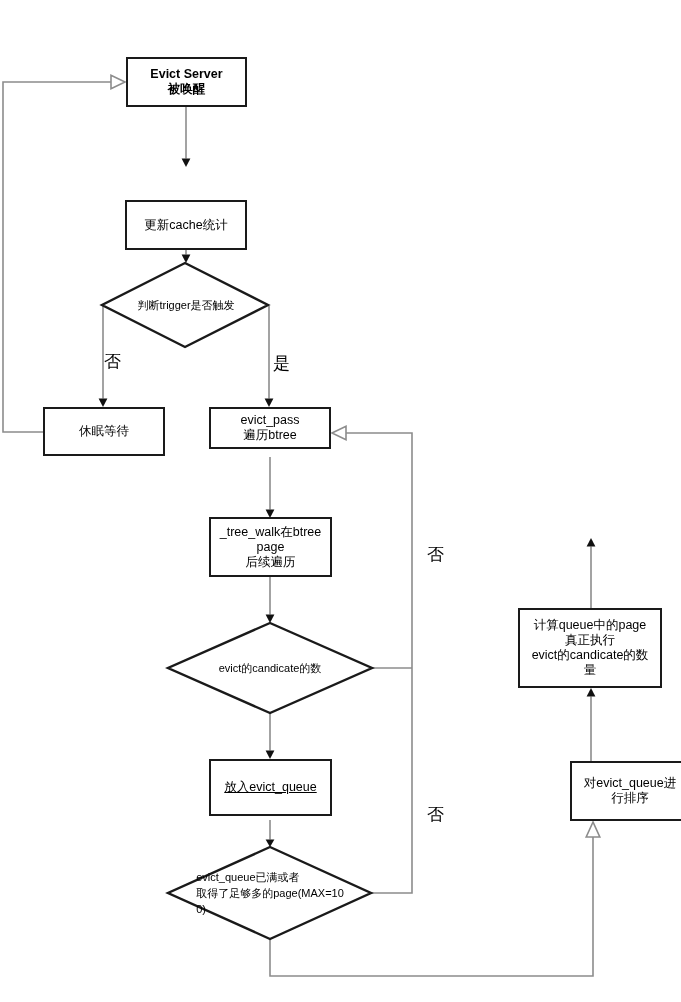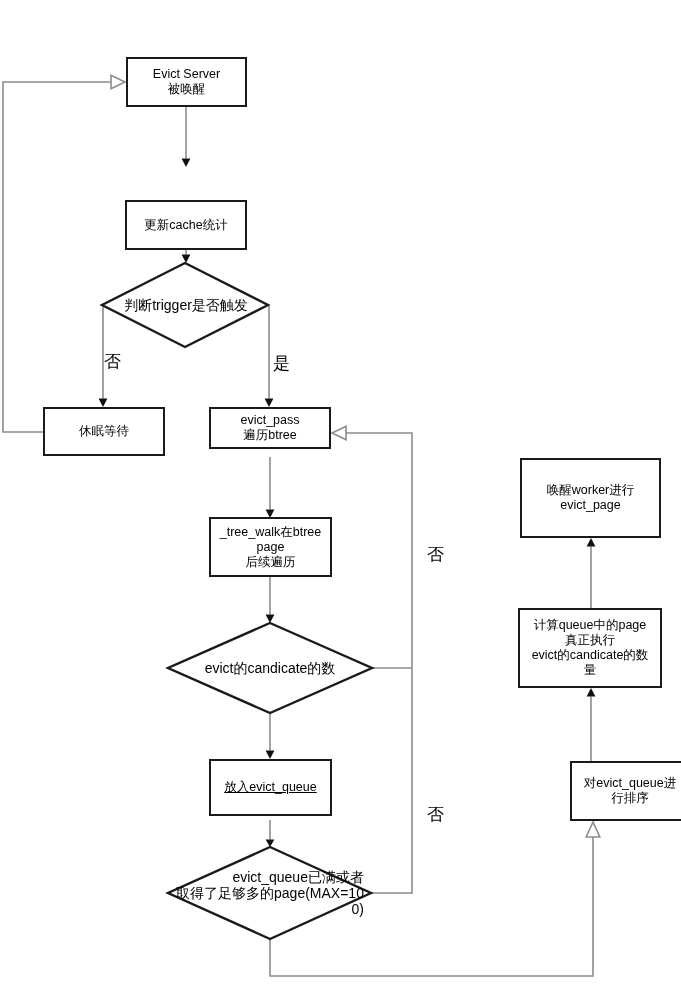--- a/index.html
+++ b/index.html
@@ -48,22 +48,22 @@
     text-align: center;
     font-size: 12.5px;
     line-height: 15px;
     white-space: pre-line;
   }
   .dlabel {
     position: absolute;
     display: flex;
     align-items: center;
     justify-content: center;
-    text-align: right;
-    font-size: 14px;
+    text-align: left;
+    font-size: 11px;
     line-height: 16px;
     white-space: pre-line;
     pointer-events: none;
   }
   .elabel {
     position: absolute;
     font-size: 17px;
     line-height: 20px;
   }
 </style>
@@ -141,38 +141,36 @@
     <g>
       <line class="edge-line" x1="591" y1="608" x2="591" y2="546.5"></line>
       <polygon class="arrow-solid" points="591,538 586.6,546.5 595.4,546.5"></polygon>
     </g>
 
     <polygon class="diamond" points="185,263 268,305 185,347 102,305"></polygon>
     <polygon class="diamond" points="270,623 372,668 270,713 168,668"></polygon>
     <polygon class="diamond" points="270,847 371,893 270,939 168,893"></polygon>
   </svg>
 
-  <div class="node" style="left:126px; top:57px; width:121px; height:50px;">Evict Server
+  <div class="node" style="left:126px; top:57px; width:121px; height:50px;font-weight:bold;">Evict Server
 被唤醒</div>
 
   <div class="node" style="left:125px; top:167px; width:122px; height:50px;margin-top:33px;">更新cache统计</div>
 
   <div class="node" style="left:43px; top:407px; width:122px; height:49px;">休眠等待</div>
 
   <div class="node" style="left:209px; top:407px; width:122px; height:42px;">evict_pass
 遍历btree</div>
 
   <div class="node" style="left:209px; top:517px; width:123px; height:60px;">_tree_walk在btree
 page
 后续遍历</div>
 
   <div class="node" style="left:209px; top:759px; width:123px; height:57px;text-decoration:underline;">放入evict_queue</div>
 
-  <div class="node" style="left:520px; top:458px; width:141px; height:80px;">唤醒worker进行
-evict_page</div>
 
   <div class="node" style="left:518px; top:608px; width:144px; height:80px;">计算queue中的page
 真正执行
 evict的candicate的数
 量</div>
 
   <div class="node" style="left:530px; top:761px; width:120px; height:60px;margin-left:40px;">对evict_queue进
 行排序</div>
 
   <div class="dlabel" style="left:98px; top:293px; width:176px; height:24px;">判断trigger是否触发</div>

